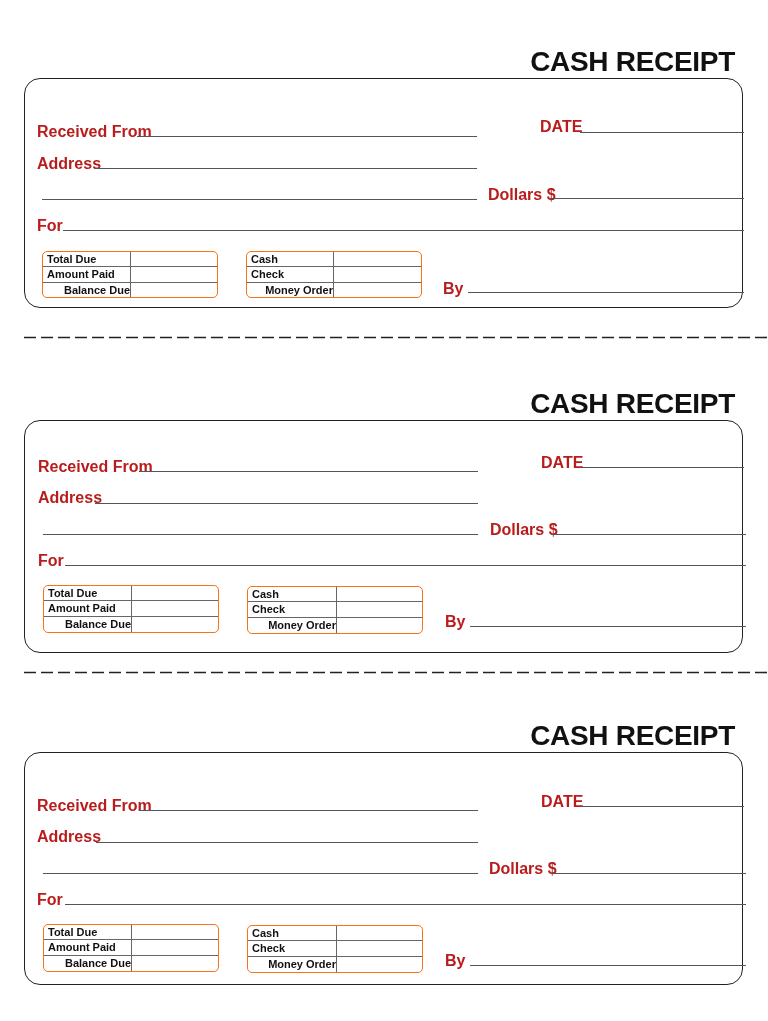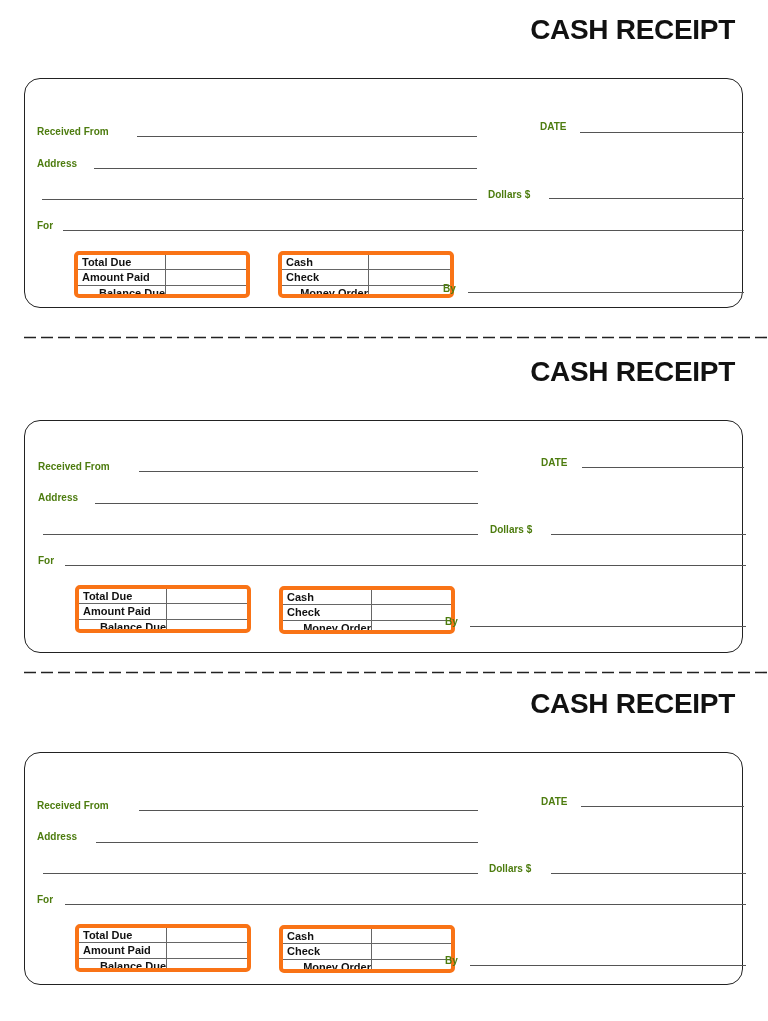--- a/index.html
+++ b/index.html
@@ -1,26 +1,26 @@
 <!DOCTYPE html>
 <html><head>
 <meta charset="utf-8">
 <style>
   html, body { margin:0; padding:0; background:#ffffff; }
   body { width:768px; height:1021px; position:relative; overflow:hidden;
          font-family:"Liberation Sans", "DejaVu Sans", sans-serif; color:#111; }
   .receipt { position:absolute; left:0; width:768px; height:320px; }
-  .title { position:absolute; right:33px; top:14px; font-size:28px; font-weight:bold;
+  .title { position:absolute; right:33px; top:46px; font-size:28px; font-weight:bold;
            letter-spacing:-0.3px; line-height:32px; color:#111; }
   .box { position:absolute; left:24px; top:78px; width:719px; height:230px;
          border:1.5px solid #222; border-radius:16px; box-sizing:border-box; }
-  .lbl { position:absolute; font-size:10px; font-weight:bold; line-height:14px; white-space:nowrap; color:#4d7c0f; }
+  .lbl { position:absolute; font-size:16px; font-weight:bold; line-height:14px; white-space:nowrap; color:#b91c1c; }
   .line { position:absolute; height:0; border-top:1.3px solid #555; }
-  .tbl { position:absolute; border:4px solid #f97316; border-radius:5px; overflow:hidden;
-         box-sizing:border-box;margin-left:32px; }
+  .tbl { position:absolute; border:1px solid #f97316; border-radius:5px; overflow:hidden;
+         box-sizing:border-box; }
   .tbl .row { height:15.3px; border-bottom:1px solid #666; display:flex; box-sizing:border-box; }
   .tbl .row:last-child { border-bottom:none;text-align:right; }
   .tbl .cell-l { font-size:11px; font-weight:bold; line-height:14px; padding-left:4px;
                  border-right:1px solid #666; box-sizing:border-box; white-space:nowrap; }
   .tbl .cell-r { flex:1; }
 </style>
 </head>
 <body>
 
 <div class="receipt" style="top:0px;">

